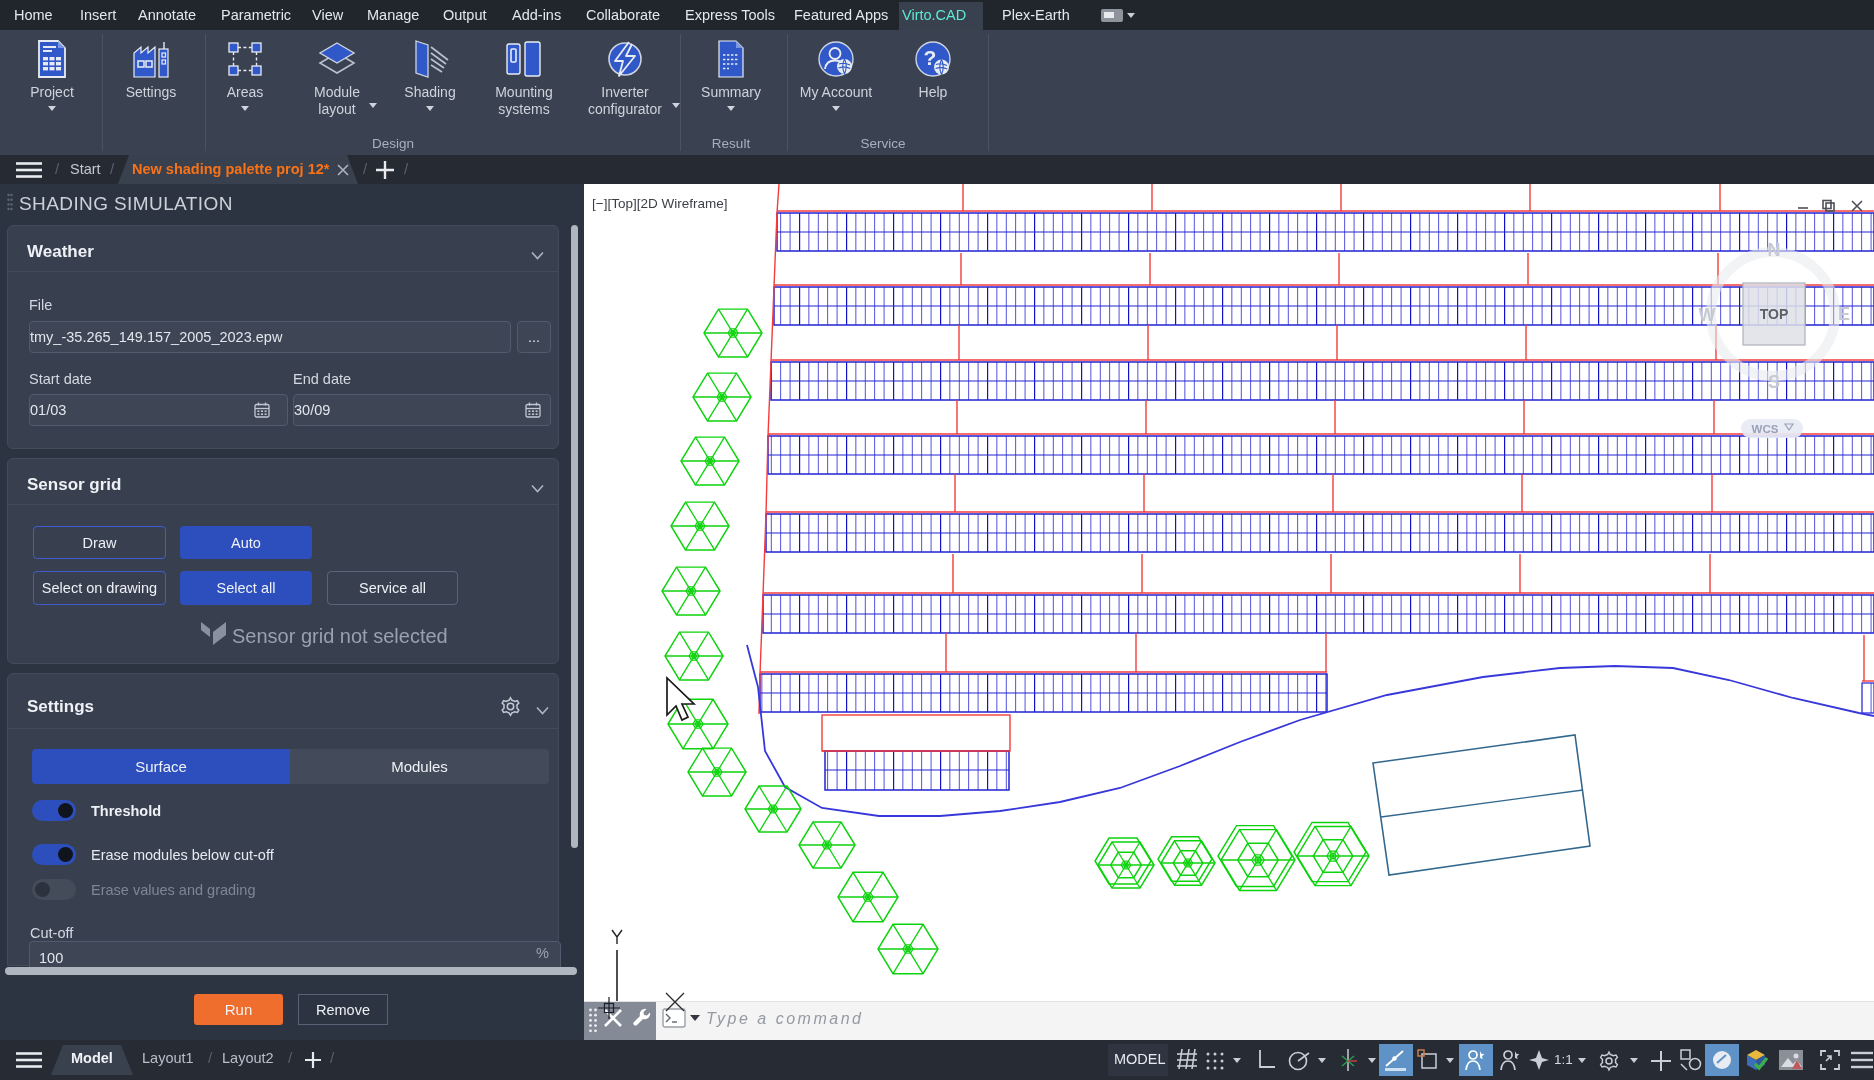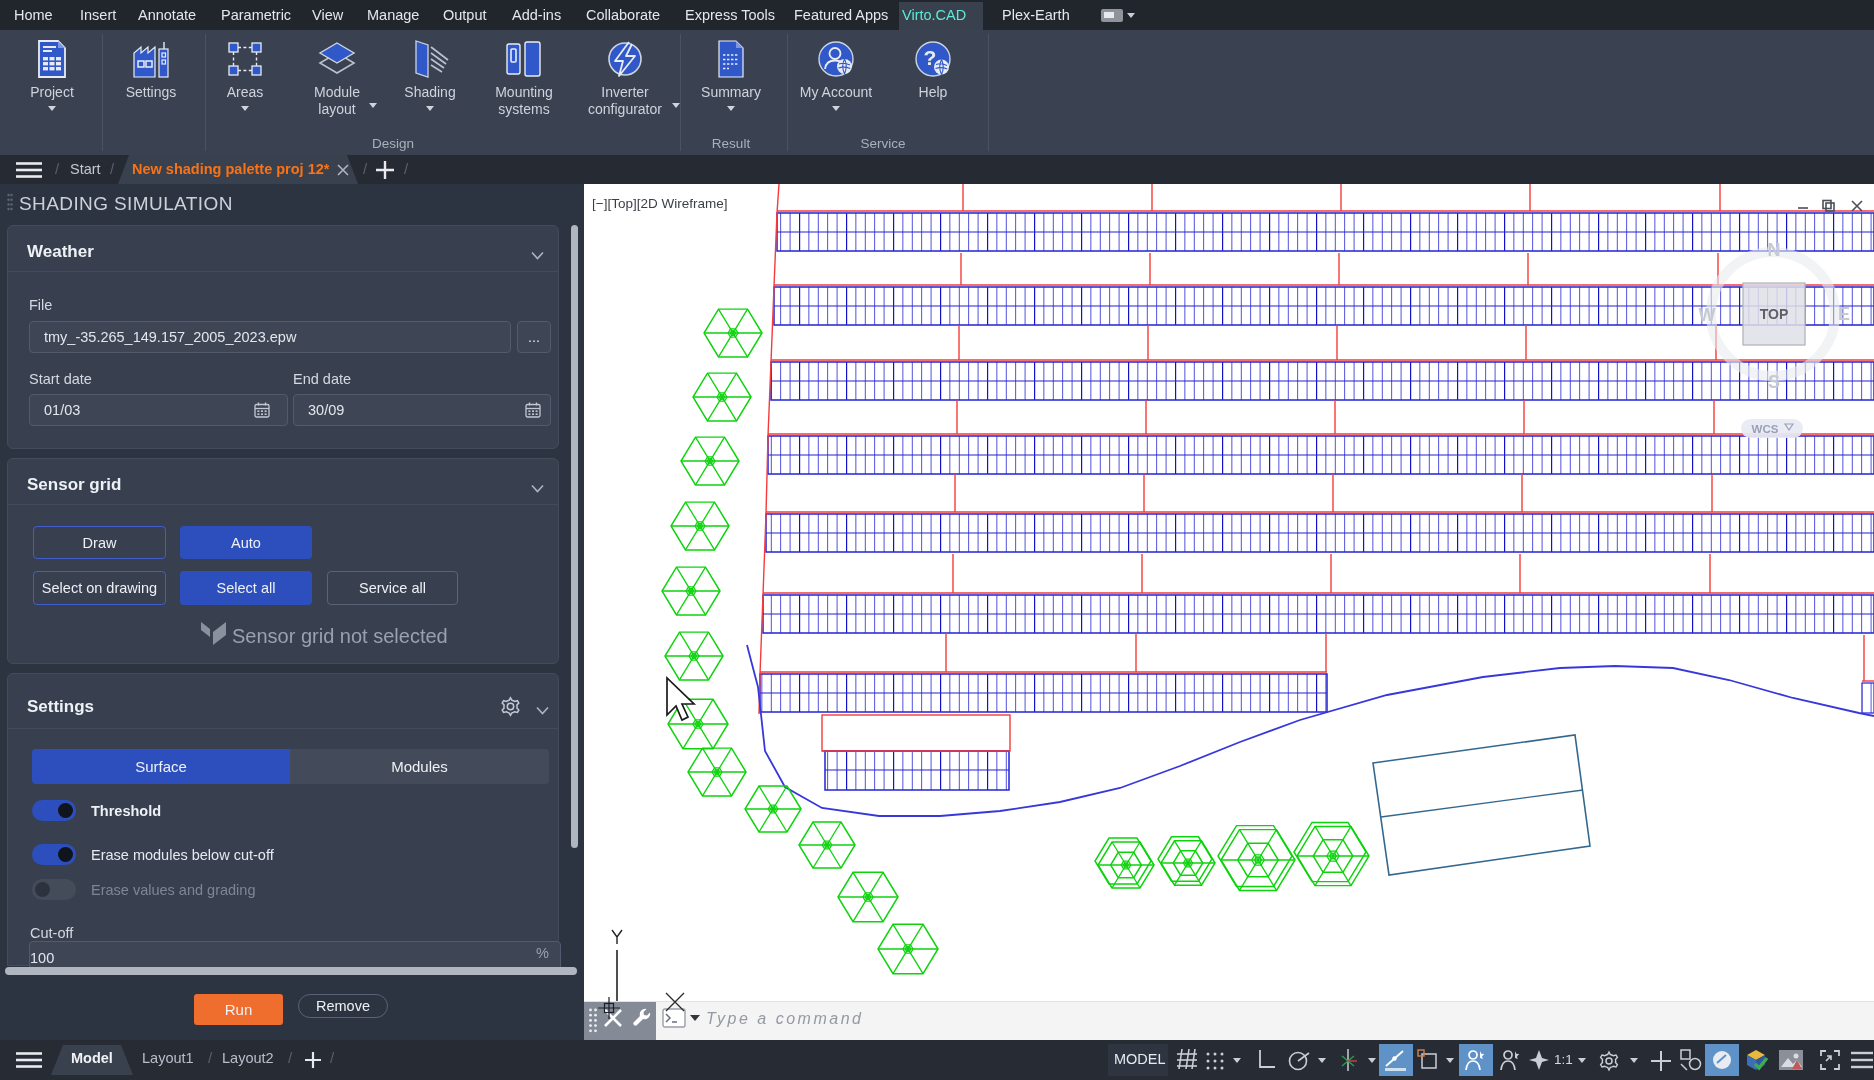--- a/index.html
+++ b/index.html
@@ -12,21 +12,21 @@
 .rgrp{position:absolute;top:106px;font-size:13.5px;color:#a9b0bd;transform:translateX(-50%)}
 .caret{position:absolute;width:0;height:0;border-left:4px solid transparent;border-right:4px solid transparent;border-top:5px solid #ced3dc}
 #tabbar{position:absolute;left:0;top:155px;width:1874px;height:29px;background:#262a33}
 .slash{position:absolute;top:5px;font-size:15px;color:#596070}
 #palette{position:absolute;left:0;top:184px;width:584px;height:856px;background:#2d3441}
 .card{position:absolute;left:7px;width:552px;background:#384050;border:1px solid #434b5c;border-radius:6px}
 .ctitle{position:absolute;left:19px;font-size:17px;font-weight:bold;color:#eef1f5}
 .cdivider{position:absolute;left:0;width:100%;height:1px;background:#434b5b}
 .flabel{position:absolute;font-size:14.5px;color:#d4d9e1}
 .finput{position:absolute;background:#3e4655;border:1px solid #515b6e;border-radius:4px;
-  font-size:14.5px;color:#e2e6ed;display:flex;align-items:center;padding-left:14px}
+  font-size:14.5px;color:#e2e6ed;display:flex;align-items:center;}
 .btn{position:absolute;border-radius:4px;font-size:14.5px;color:#eef1f5;display:flex;align-items:center;justify-content:center}
 .btn.bfill{background:#2d4fbd}
 .btn.bline{border:1px solid #3f5ecb}
 .btn.gline{border:1px solid #5b6477}
 .chev{position:absolute;width:11px;height:11px}
 .toggle{position:absolute;width:44px;height:21px;border-radius:11px}
 .knob{position:absolute;top:3px;width:15px;height:15px;border-radius:50%}
 #cmdbar{position:absolute;left:584px;top:1001px;width:1290px;height:39px;background:#f4f4f4;border-top:1px solid #e2e2e2}
 #statusbar{position:absolute;left:0;top:1040px;width:1874px;height:40px;background:#262b34}
 .scaret{position:absolute;top:1058px;width:0;height:0;border-left:4px solid transparent;border-right:4px solid transparent;border-top:5px solid #c9ced7}
@@ -269,27 +269,27 @@
 <div style="position:absolute;left:83px;top:129px;font-size:14.5px;font-weight:bold;color:#eef1f5">Threshold</div>
 <div class="toggle" style="left:24px;top:170px;background:#2d4fbd">
         <div class="knob" style="left:26px;background:#10141d"></div>
       </div>
 <div style="position:absolute;left:83px;top:173px;font-size:14.5px;color:#e6eaf0">Erase modules below cut-off</div>
 <div class="toggle" style="left:24px;top:205px;background:#454c59">
         <div class="knob" style="left:3px;background:#2c323e"></div>
       </div>
 <div style="position:absolute;left:83px;top:208px;font-size:14.5px;color:#7e8694">Erase values and grading</div>
 <div class="flabel" style="left:22px;top:251px">Cut-off</div>
-<div class="finput" style="left:21px;top:267px;width:532px;height:33px;padding-left:0">100</div>
+<div class="finput" style="left:21px;top:267px;width:532px;height:33px;padding-left:9px">100</div>
 <div style="position:absolute;left:528px;top:271px;font-size:14.5px;color:#9aa2af">%</div>
 </div>
 <div style="position:absolute;left:571px;top:41px;width:7px;height:623px;background:#b0b6c0;border-radius:3.5px"></div>
 <div style="position:absolute;left:5px;top:783px;width:572px;height:8px;background:#b0b6c0;border-radius:4px"></div>
 <div class="btn" style="left:194px;top:810px;width:89px;height:31px;background:#ef6d2d;border-radius:3px;font-size:15px">Run</div>
-<div class="btn" style="left:298px;top:810px;width:90px;height:24px;border:1px solid #596275;border-radius:12px">Remove</div>
+<div class="btn" style="left:298px;top:810px;width:90px;height:31px;border:1px solid #596275;border-radius:0">Remove</div>
 </div>
 <div style="position:absolute;left:584px;top:184px;width:1290px;height:817px;background:#fff"></div>
 <svg id="cv" viewBox="584 184 1290 817" style="position:absolute;left:584px;top:184px;width:1290px;height:817px">
     <defs>
 <pattern id="pc" width="9.4" height="400" patternUnits="userSpaceOnUse">
   <path d="M0 0 V400" stroke="#2323d4" stroke-width="1.6"></path>
 </pattern>
 <pattern id="pg" width="47" height="400" patternUnits="userSpaceOnUse">
   <path d="M0 0 V400" stroke="#1212c8" stroke-width="2.4"></path>
 </pattern>

